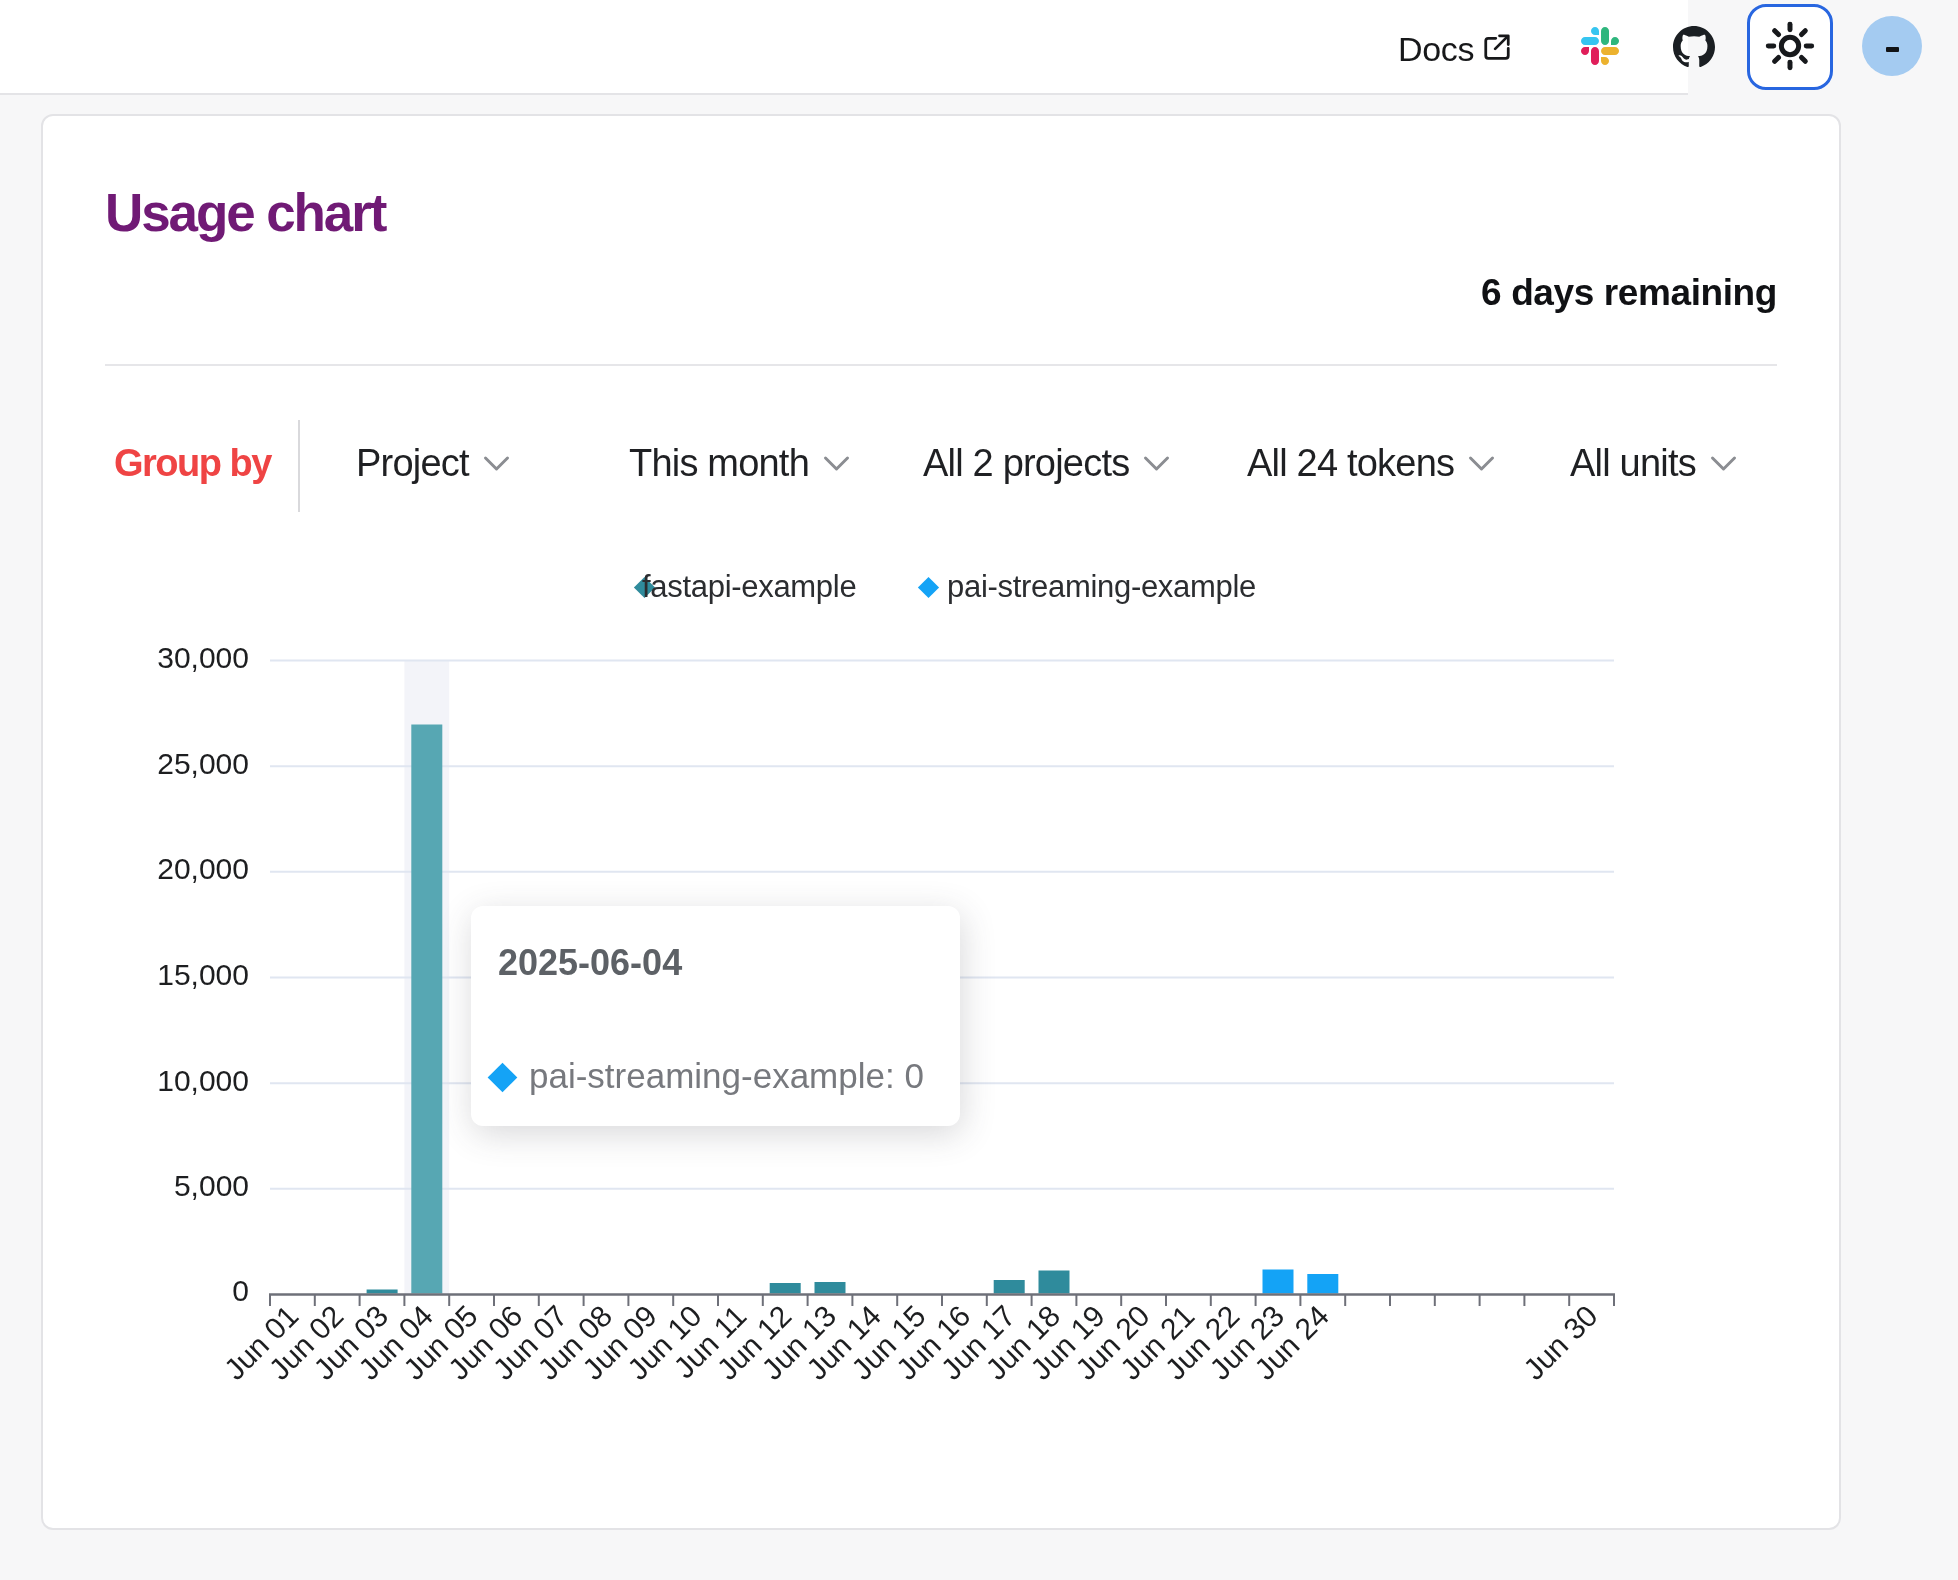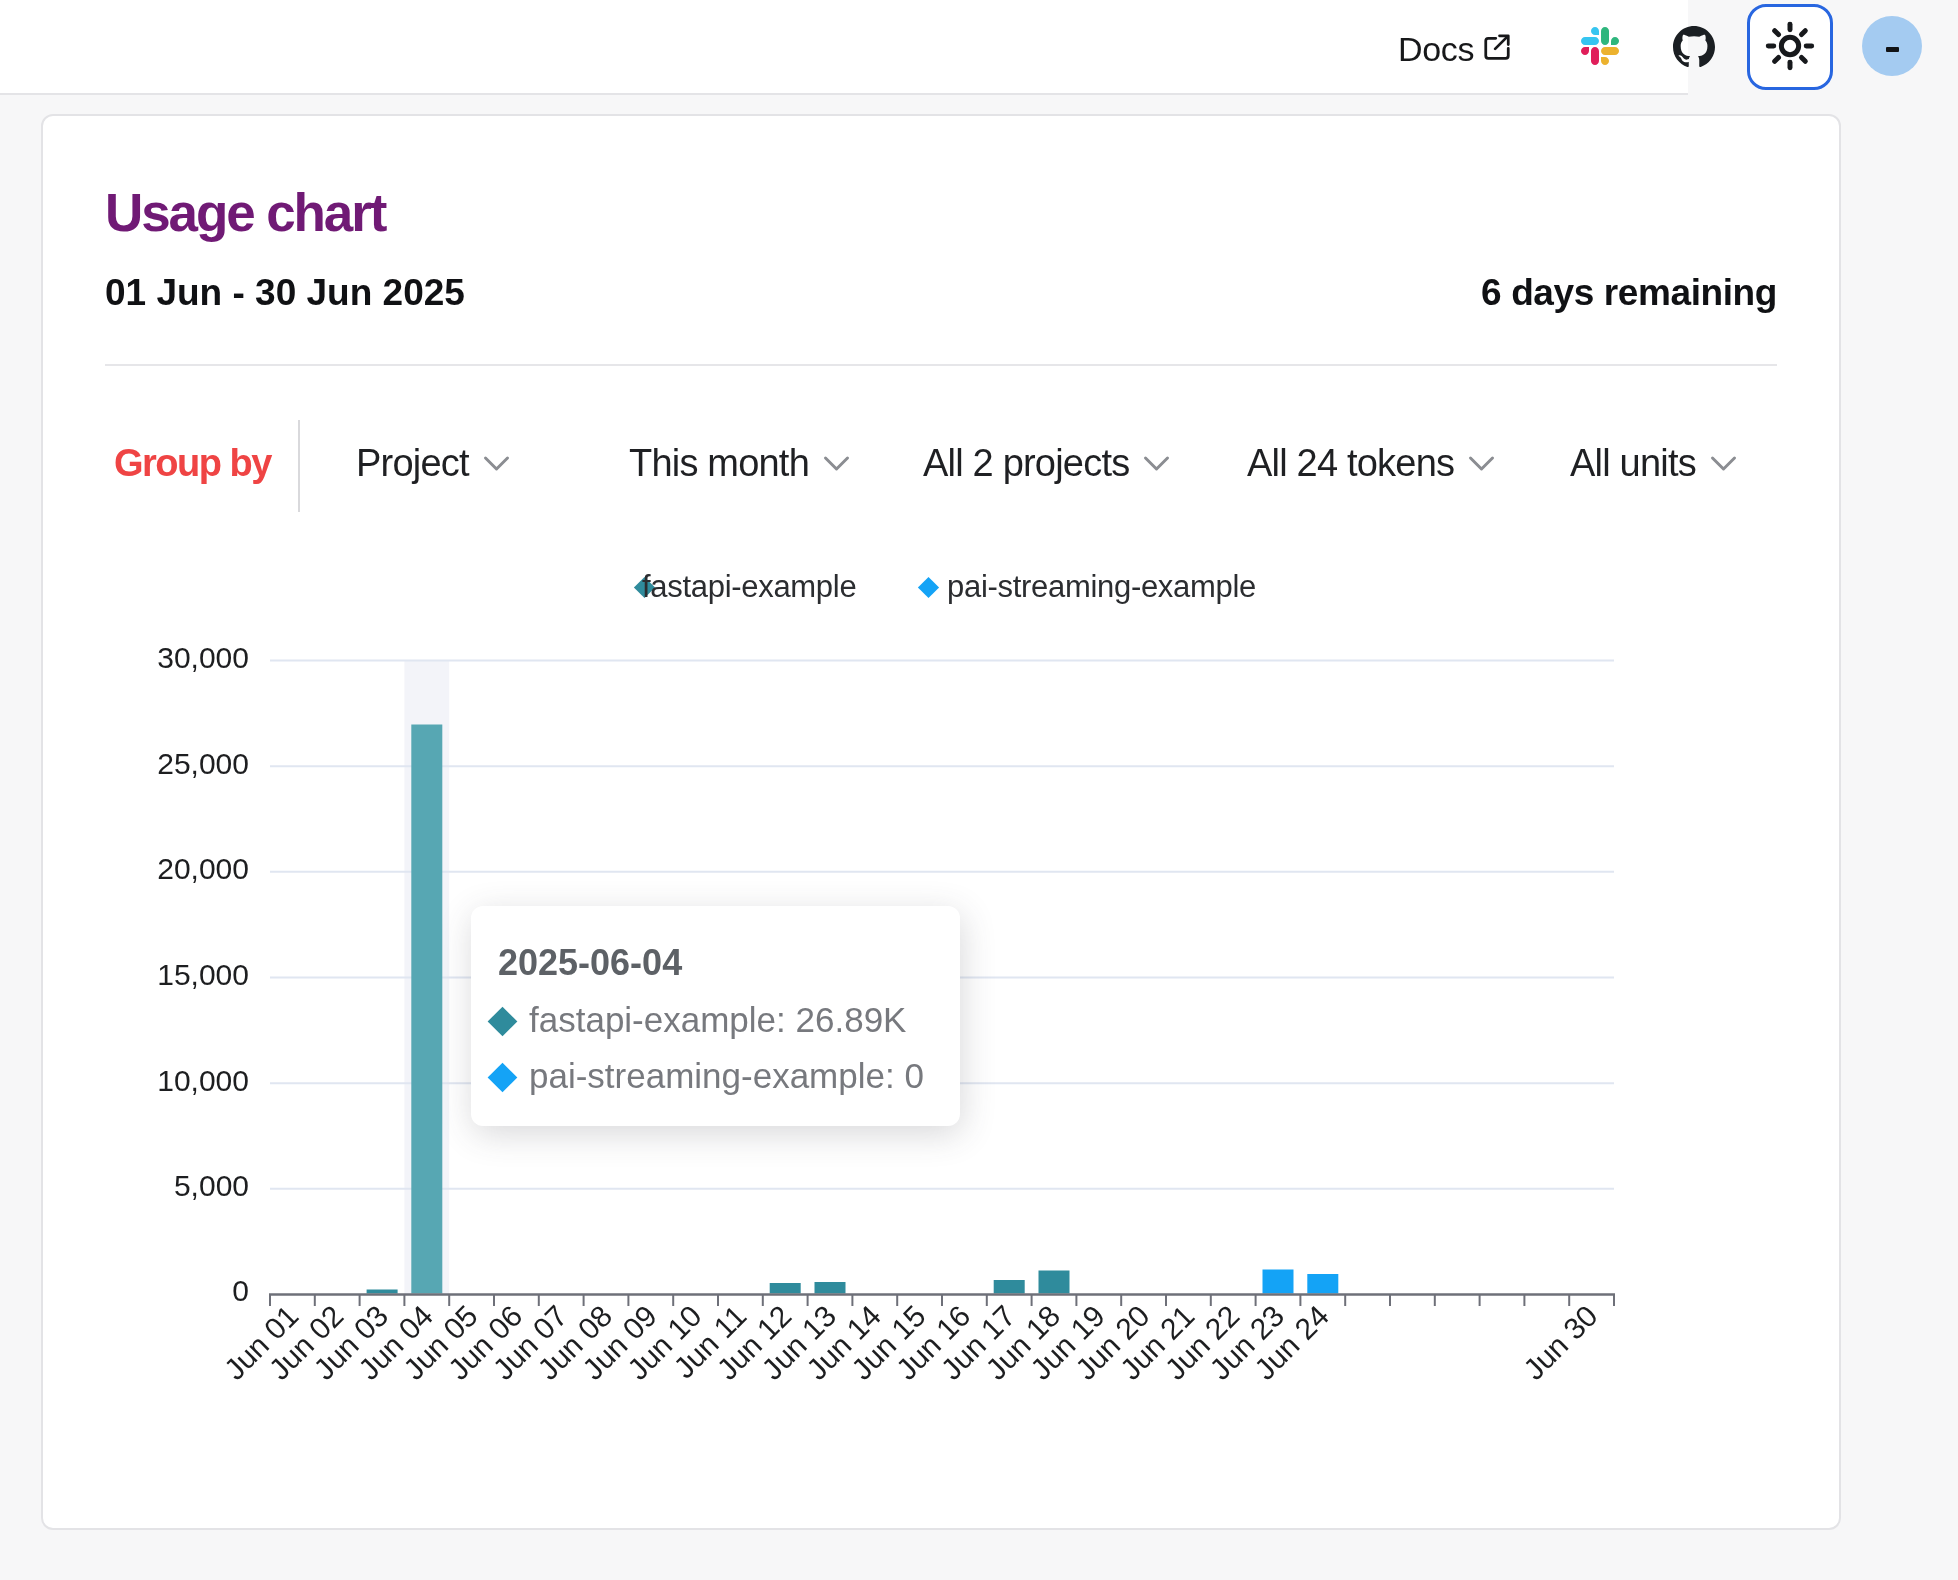--- a/index.html
+++ b/index.html
@@ -78,21 +78,20 @@
       </svg>
     </div>
     <div id="avatar">
         <div class="dash"></div>
       </div>
   </div>
 
   <div id="card"></div>
 
   <div class="h1">Usage chart</div>
-  <div id="daterange">01 Jun - 30 Jun 2025</div>
   <div id="remaining">6 days remaining</div>
   <div id="divider"></div>
 
   <div class="frow" id="groupby">Group by</div>
   <div id="vsep"></div>
   <div class="frow" id="f1" style="left:356px">Project<svg class="chev" width="27" height="17" viewBox="0 0 27 17" fill="none" stroke="#8b8d92" stroke-width="3" stroke-linecap="round" stroke-linejoin="round">
         <path d="M2.5 3L13.5 14L24.5 3"></path>
       </svg></div>
   <div class="frow" id="f2" style="left:629px">This month<svg class="chev" width="27" height="17" viewBox="0 0 27 17" fill="none" stroke="#8b8d92" stroke-width="3" stroke-linecap="round" stroke-linejoin="round">
         <path d="M2.5 3L13.5 14L24.5 3"></path>
@@ -199,16 +198,15 @@
         <text x="1196.4" y="1318" transform="rotate(-45 1196.4 1318)">Jun 21</text>
         <text x="1241.1999999999998" y="1318" transform="rotate(-45 1241.1999999999998 1318)">Jun 22</text>
         <text x="1286" y="1318" transform="rotate(-45 1286 1318)">Jun 23</text>
         <text x="1330.8" y="1318" transform="rotate(-45 1330.8 1318)">Jun 24</text>
         <text x="1599.6" y="1318" transform="rotate(-45 1599.6 1318)">Jun 30</text>
       </g>
   </svg>
 
   <div id="tooltip">
     <div id="tt-title">2025-06-04</div>
-    <div class="tt-row" style="top:94px"><span class="tt-dia" style="background:#2f8b9c"></span>fastapi-example: 26.89K</div>
     <div class="tt-row" style="top:150px"><span class="tt-dia" style="background:#14a3f6"></span>pai-streaming-example: 0</div>
   </div>
 </div>
 
 </body></html>

